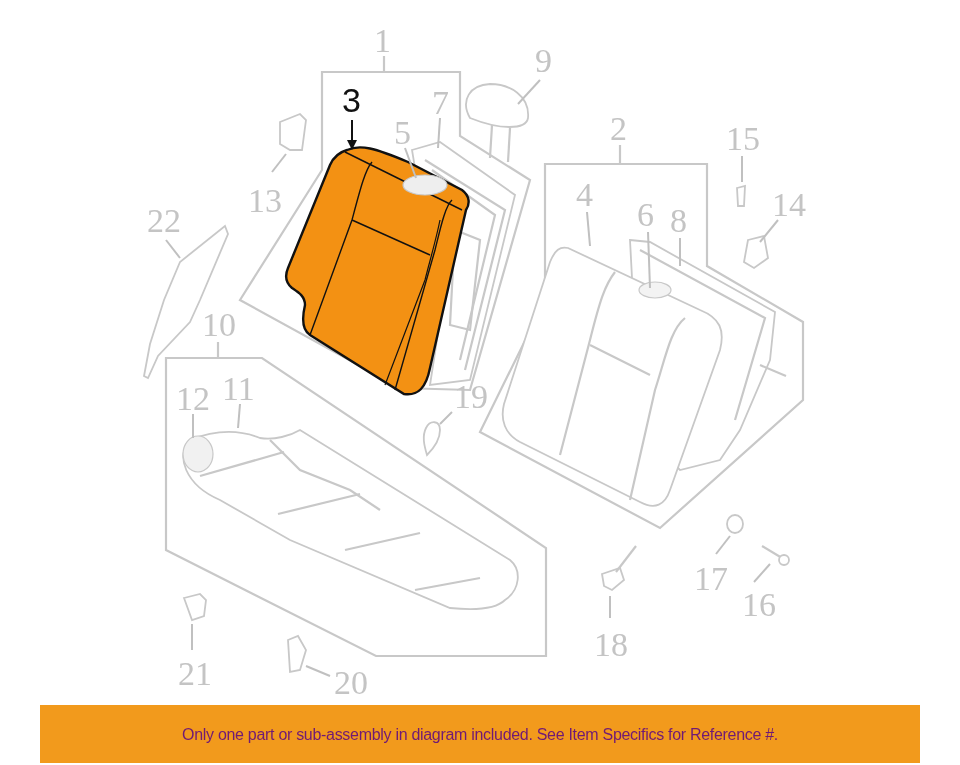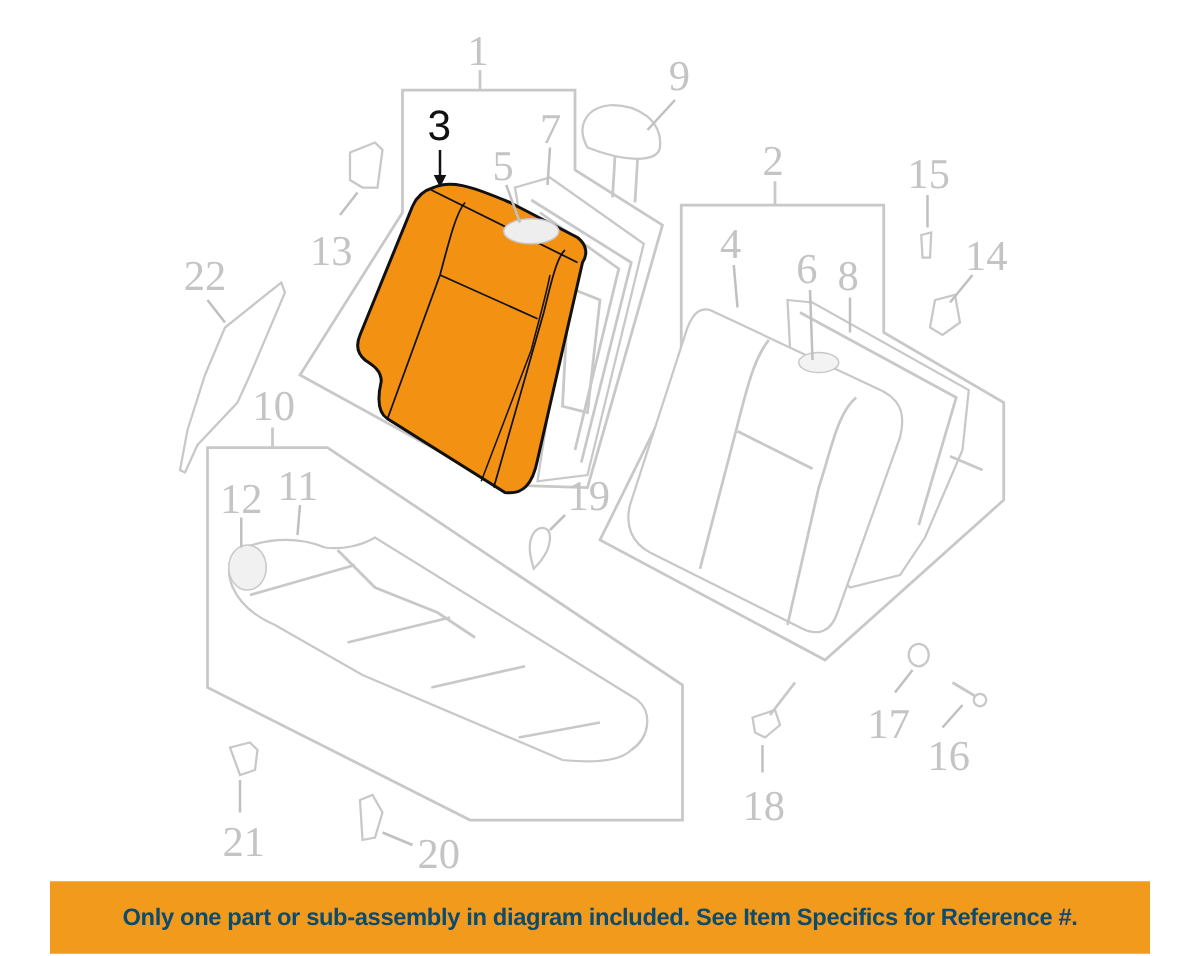--- a/index.html
+++ b/index.html
@@ -4,21 +4,21 @@
 <style>
   html,body{margin:0;padding:0;background:#fff;}
   body{width:960px;height:765px;position:relative;overflow:hidden;font-family:"Liberation Serif","DejaVu Serif",serif;}
   #diagram{position:absolute;left:0;top:0;width:960px;height:700px;}
   .lbl{font-family:"Liberation Serif","DejaVu Serif",serif;font-size:34px;fill:#c4c4c4;}
   .lbl-hl{font-family:"Liberation Sans","DejaVu Sans",sans-serif;font-size:34px;fill:#111;}
   .ln{stroke:#c8c8c8;stroke-width:2.2;fill:none;}
   .part{stroke:#c8c8c8;stroke-width:1.8;fill:#fff;}
   .arr{stroke:#c0c0c0;stroke-width:2;fill:none;}
   #banner{position:absolute;left:40px;top:705px;width:880px;height:58px;background:#f29a1c;display:flex;flex-direction:column;justify-content:center;align-items:center;}
-  #banner span{font-family:"Liberation Sans","DejaVu Sans",sans-serif;font-weight:bold;font-size:19px;color:#0c4a6e;line-height:25px;white-space:nowrap;letter-spacing:-0.3px;}
+  #banner span{font-family:"Liberation Sans","DejaVu Sans",sans-serif;font-weight:normal;font-size:16px;color:#701a75;line-height:25px;white-space:nowrap;letter-spacing:-0.3px;}
 </style>
 </head>
 <body>
 
 <svg id="diagram" viewBox="0 0 960 700" xmlns="http://www.w3.org/2000/svg">
 
   <g>
     <line class="ln" x1="384" y1="56" x2="384" y2="72"></line>
     <polygon class="ln" points="322,72 460,72 460,136 530,180 470,390 400,388 240,300 322,170"></polygon>
   </g>

